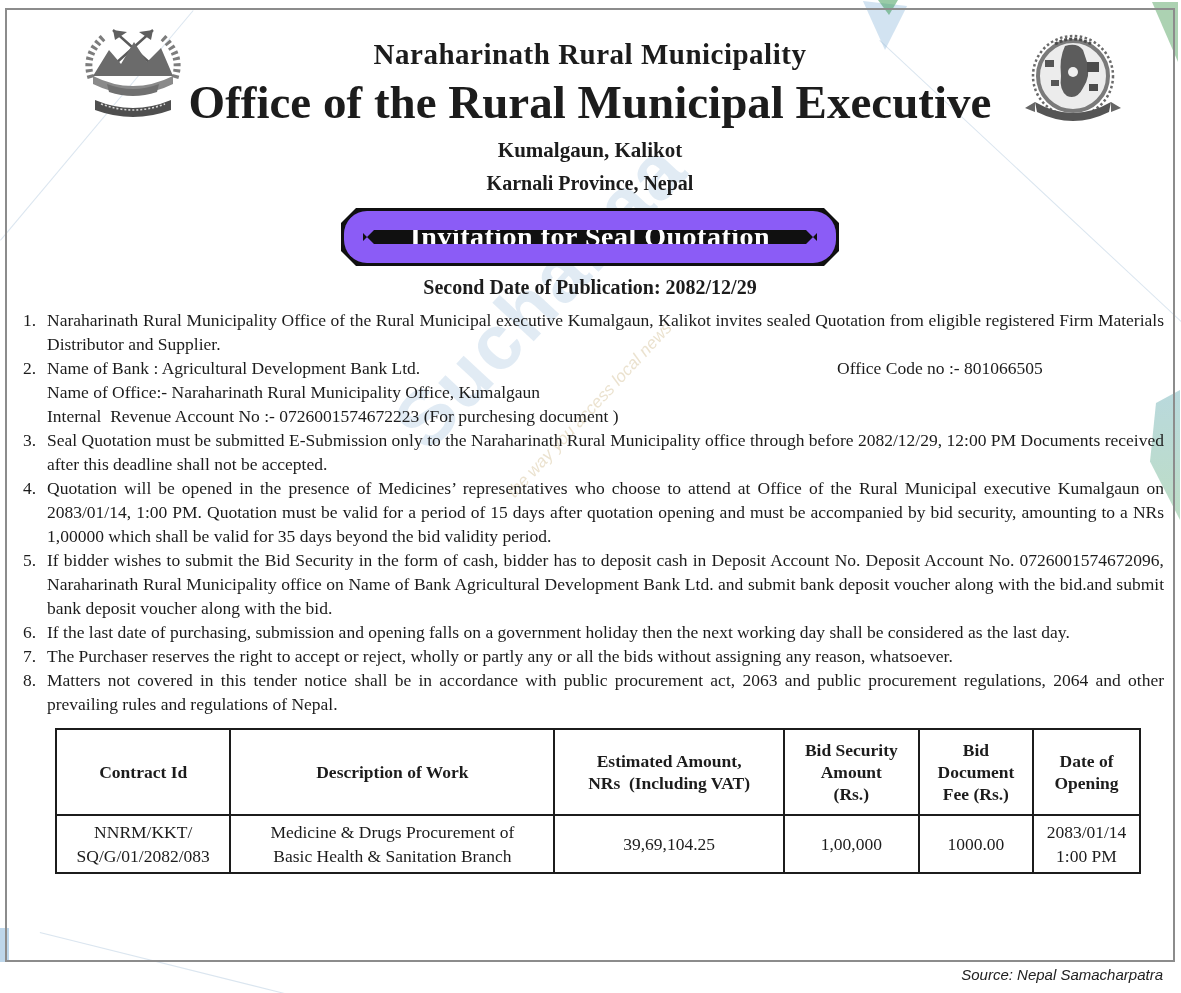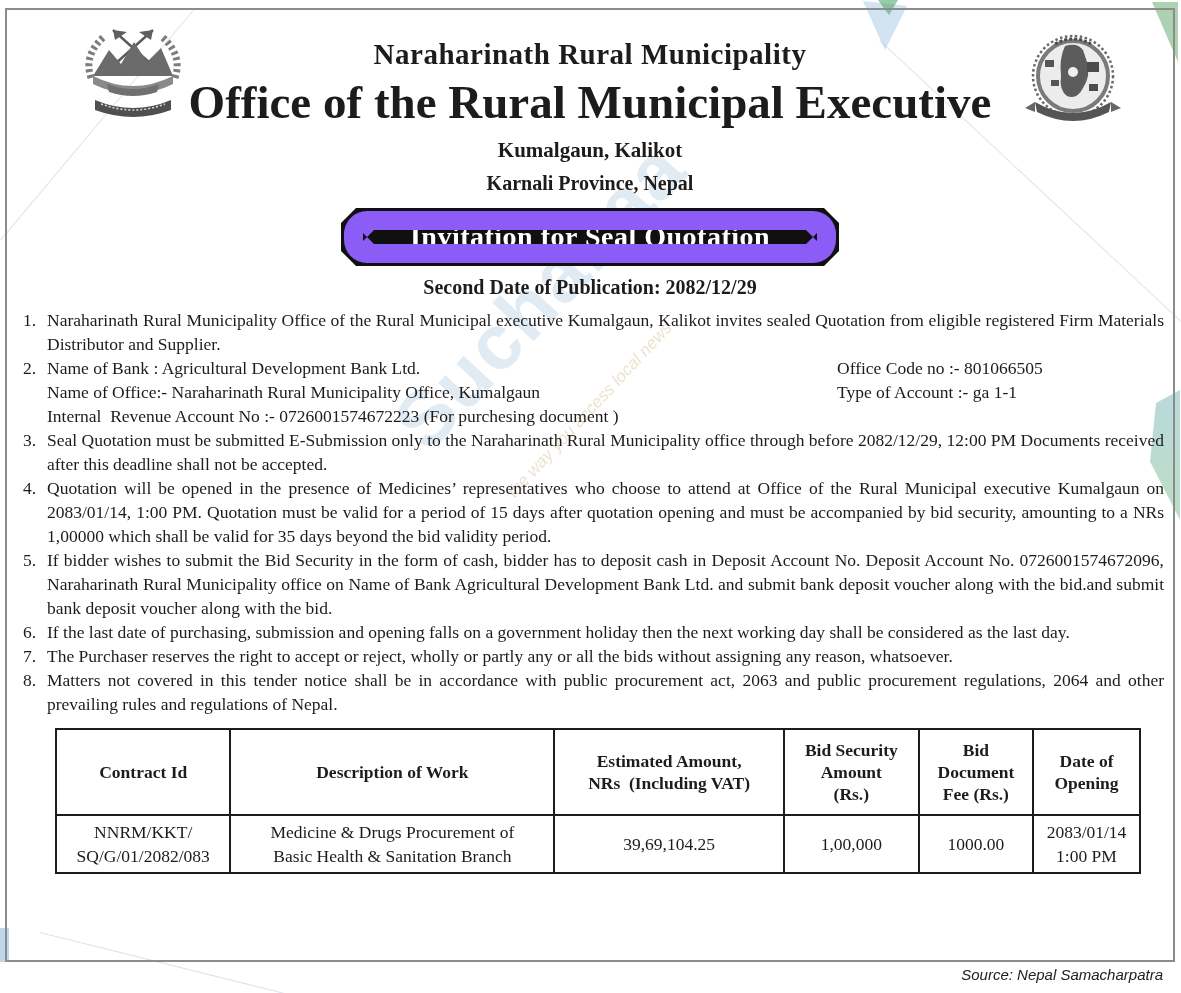--- a/index.html
+++ b/index.html
@@ -172,21 +172,20 @@
     </li>
     <li>
       <span class="num">2.</span>
       <div class="li-body">
         <div class="bank-row">
           <span class="bank-left w790">Name of Bank : Agricultural Development Bank Ltd.</span>
           <span class="bank-right">Office Code no :- 801066505</span>
         </div>
         <div class="bank-row">
           <span class="bank-left w790">Name of Office:- Naraharinath Rural Municipality Office, Kumalgaun</span>
-          <span class="bank-right">Type of Account :- ga 1-1</span>
         </div>
         <div class="bank-row">
           <span class="bank-left">Internal  Revenue Account No :- 0726001574672223 (For purchesing document )</span>
         </div>
       </div>
     </li>
     <li>
       <span class="num">3.</span>
       <div class="li-body">Seal Quotation must be submitted E-Submission only to the Naraharinath Rural Municipality office through before 2082/12/29, 12:00 PM Documents received after this deadline shall not be accepted.</div>
     </li>

